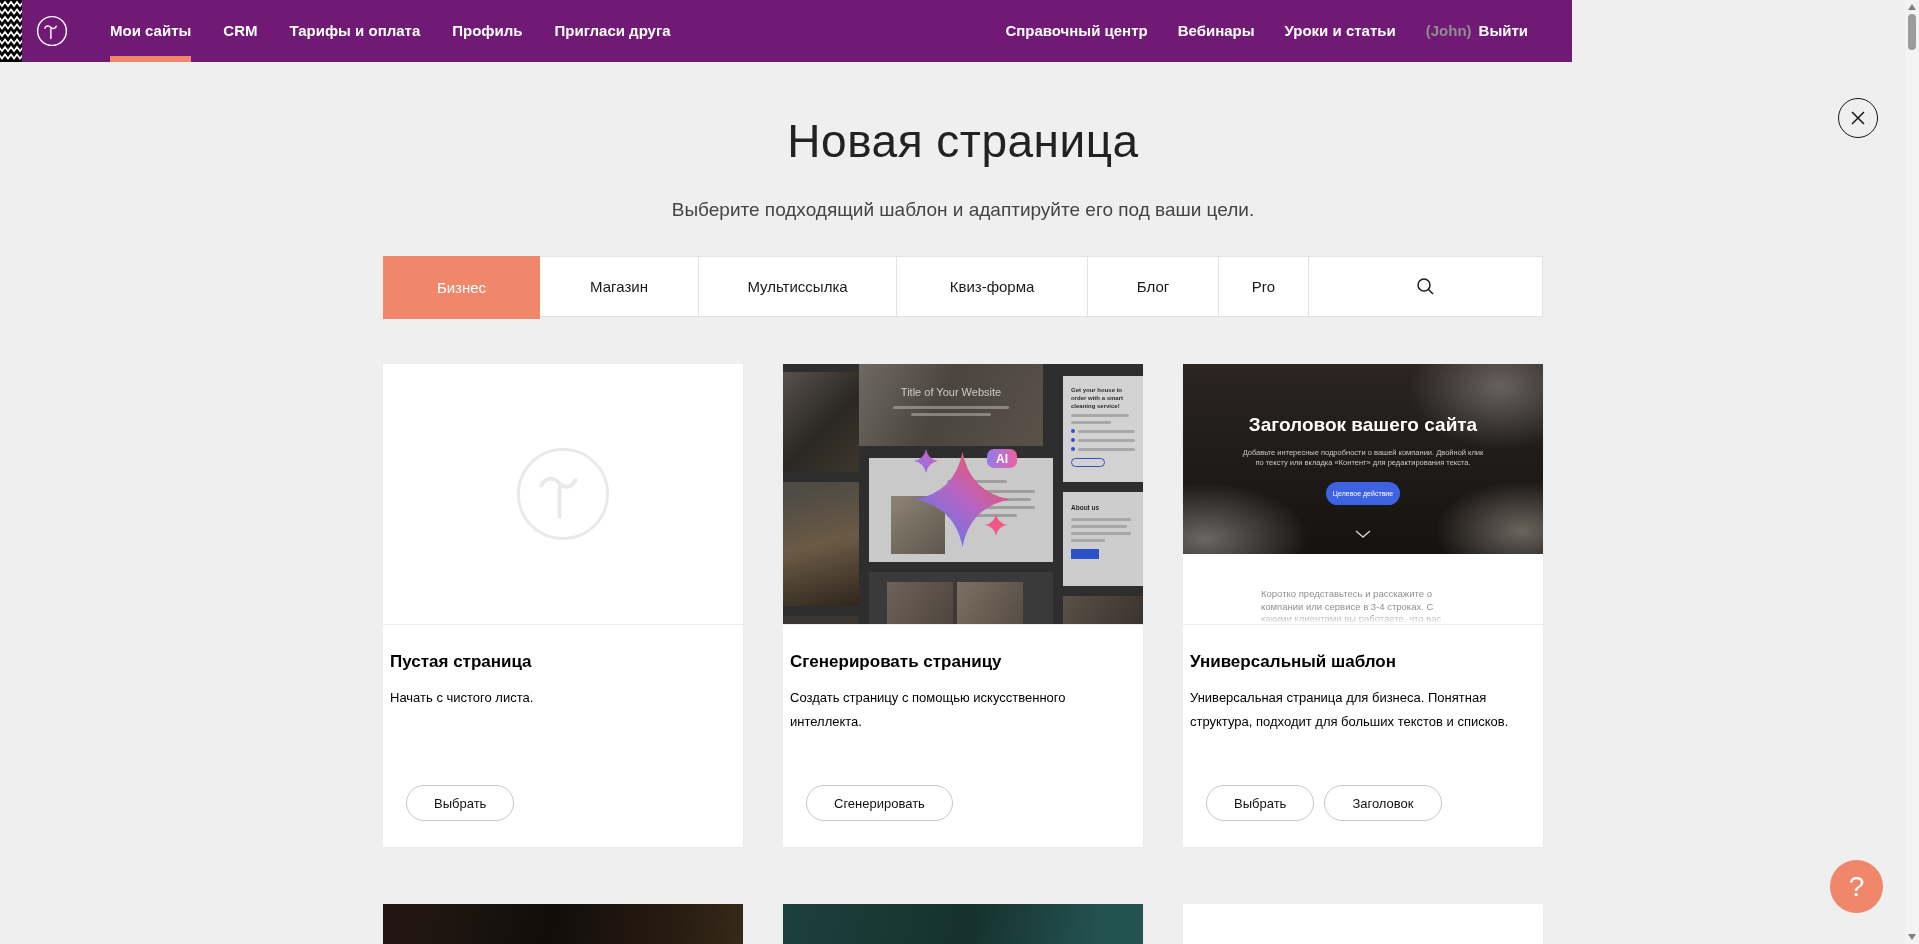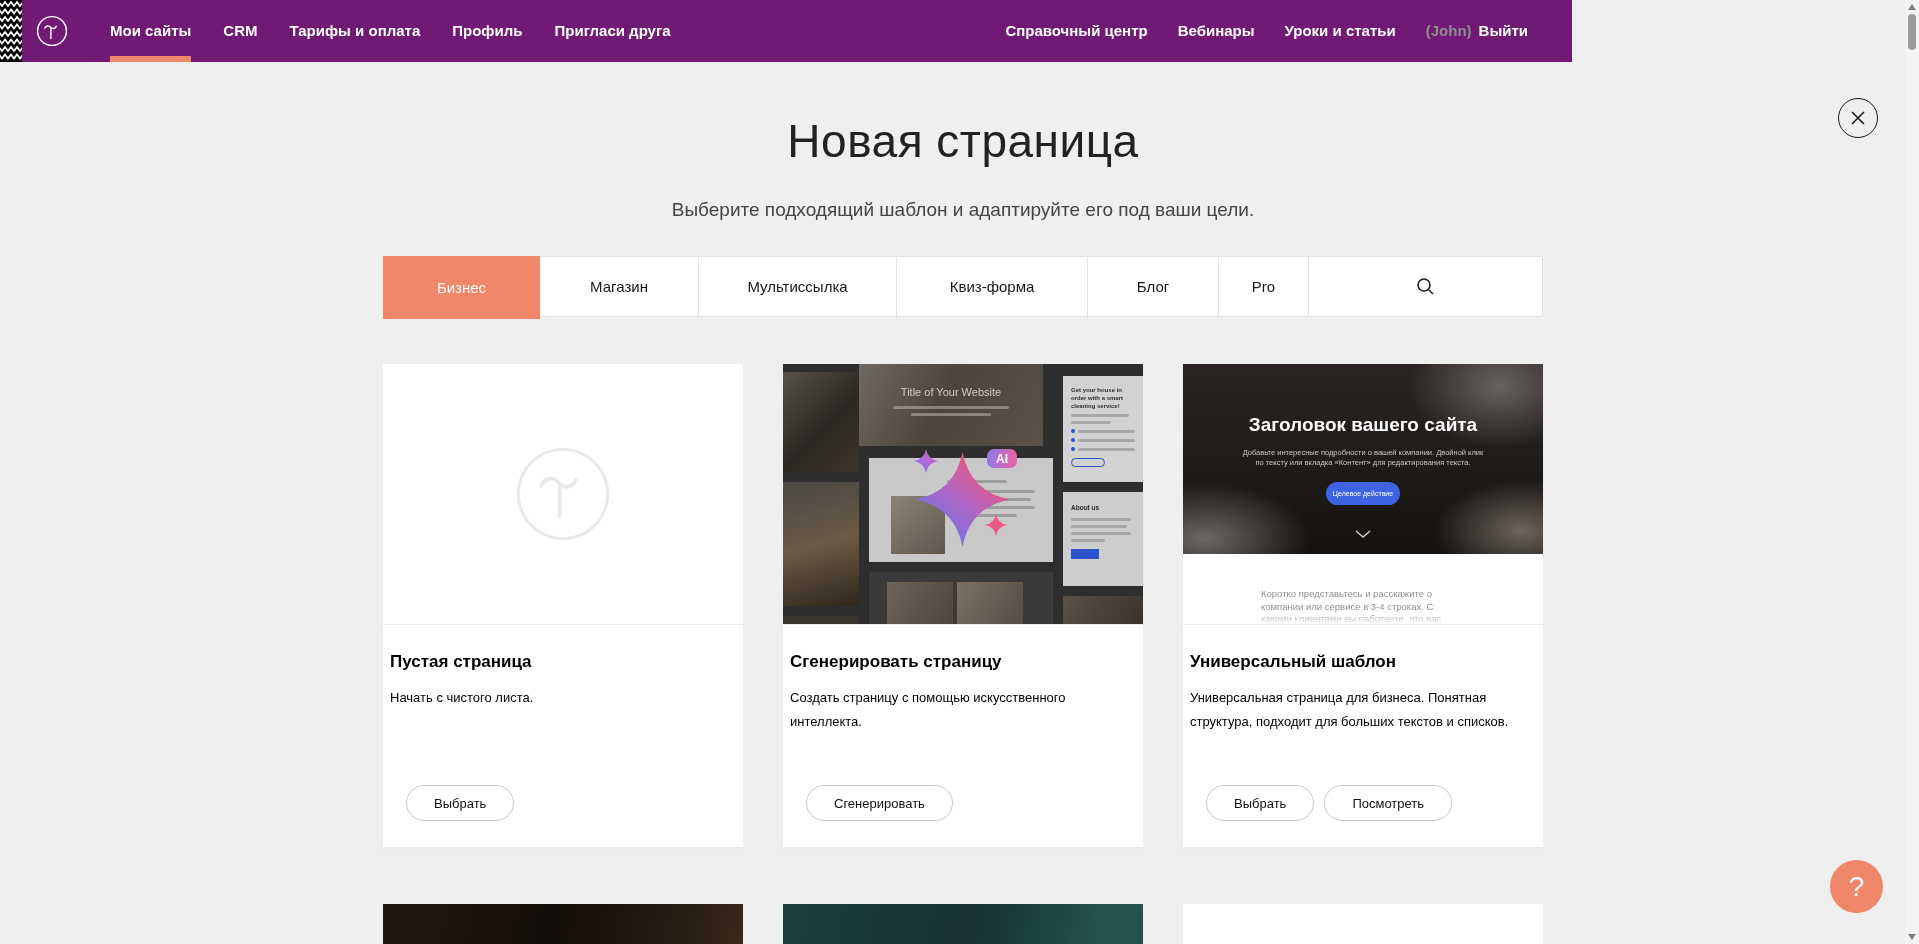--- a/index.html
+++ b/index.html
@@ -362,21 +362,21 @@
           </svg>
         </div>
         <div class="tpl-intro">Коротко представьтесь и расскажите о компании или сервисе в 3-4 строках. С какими клиентами вы работаете, что вас вдохновляет. Чем гордится ваша команда, какие у нее ценности и мотивация.</div>
         <div class="tpl-fade"></div>
       </div>
       <div class="card-body">
         <div class="card-title">Универсальный шаблон</div>
         <div class="card-desc">Универсальная страница для бизнеса. Понятная структура, подходит для больших текстов и списков.</div>
         <div class="card-actions">
           <button class="pill-btn">Выбрать</button>
-          <button class="pill-btn">Посмотреть</button>
+          <button class="pill-btn">Заголовок</button>
         </div>
       </div>
     </div>
   </div>
 
   <div class="cards row2">
     <div class="card stub stub-1"></div>
     <div class="card stub stub-2"></div>
     <div class="card stub stub-3"></div>
   </div>

